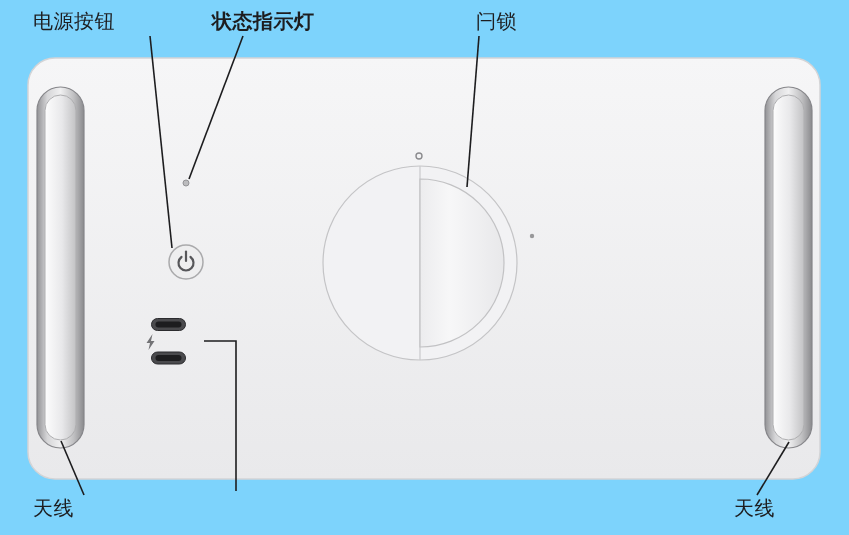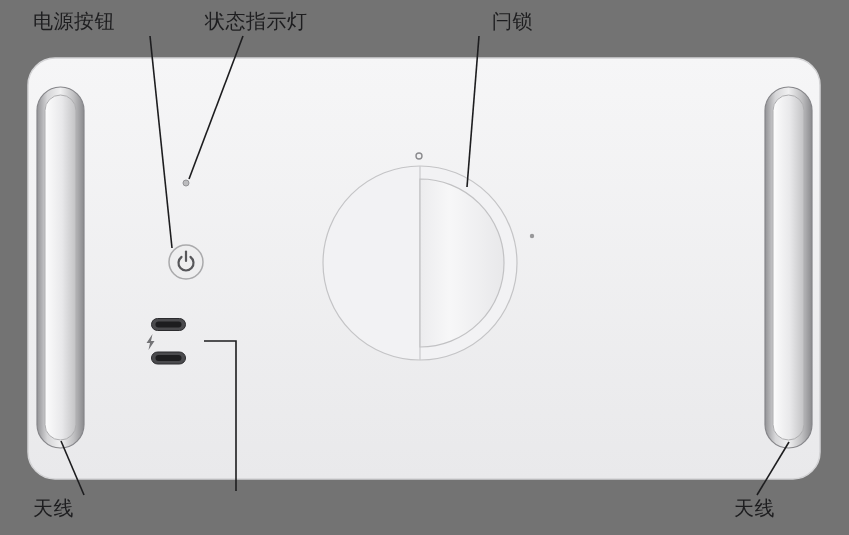--- a/index.html
+++ b/index.html
@@ -1,27 +1,27 @@
 <!DOCTYPE html>
 <html><head>
 <meta charset="utf-8">
 <style>
   html,body{margin:0;padding:0;background:#ffffff;}
   .stage{
-    position:relative;width:849px;height:535px;background:#737373;
+    position:relative;width:849px;height:535px;background:#7dd3fc;
     font-family:"Liberation Sans",sans-serif;overflow:hidden;
   }
   .stage svg{position:absolute;left:0;top:0;}
   .callout{
     position:absolute;font-size:20px;line-height:24px;color:#1d1d1f;
     white-space:nowrap;letter-spacing:.5px;
   }
   .cl-power{left:33px;top:9px;}
-  .cl-status{left:205px;top:9px;}
-  .cl-latch{left:492px;top:9px;}
+  .cl-status{left:212px;top:9px;font-weight:bold;}
+  .cl-latch{left:476px;top:9px;}
   .cl-antenna-left{left:33px;top:496px;}
   .cl-thunderbolt{left:240px;top:496px;}
   .cl-antenna-right{left:734px;top:496px;}
 </style>
 </head>
 <body>
 
 <div class="stage">
 
   <svg width="849" height="535" viewBox="0 0 849 535">

